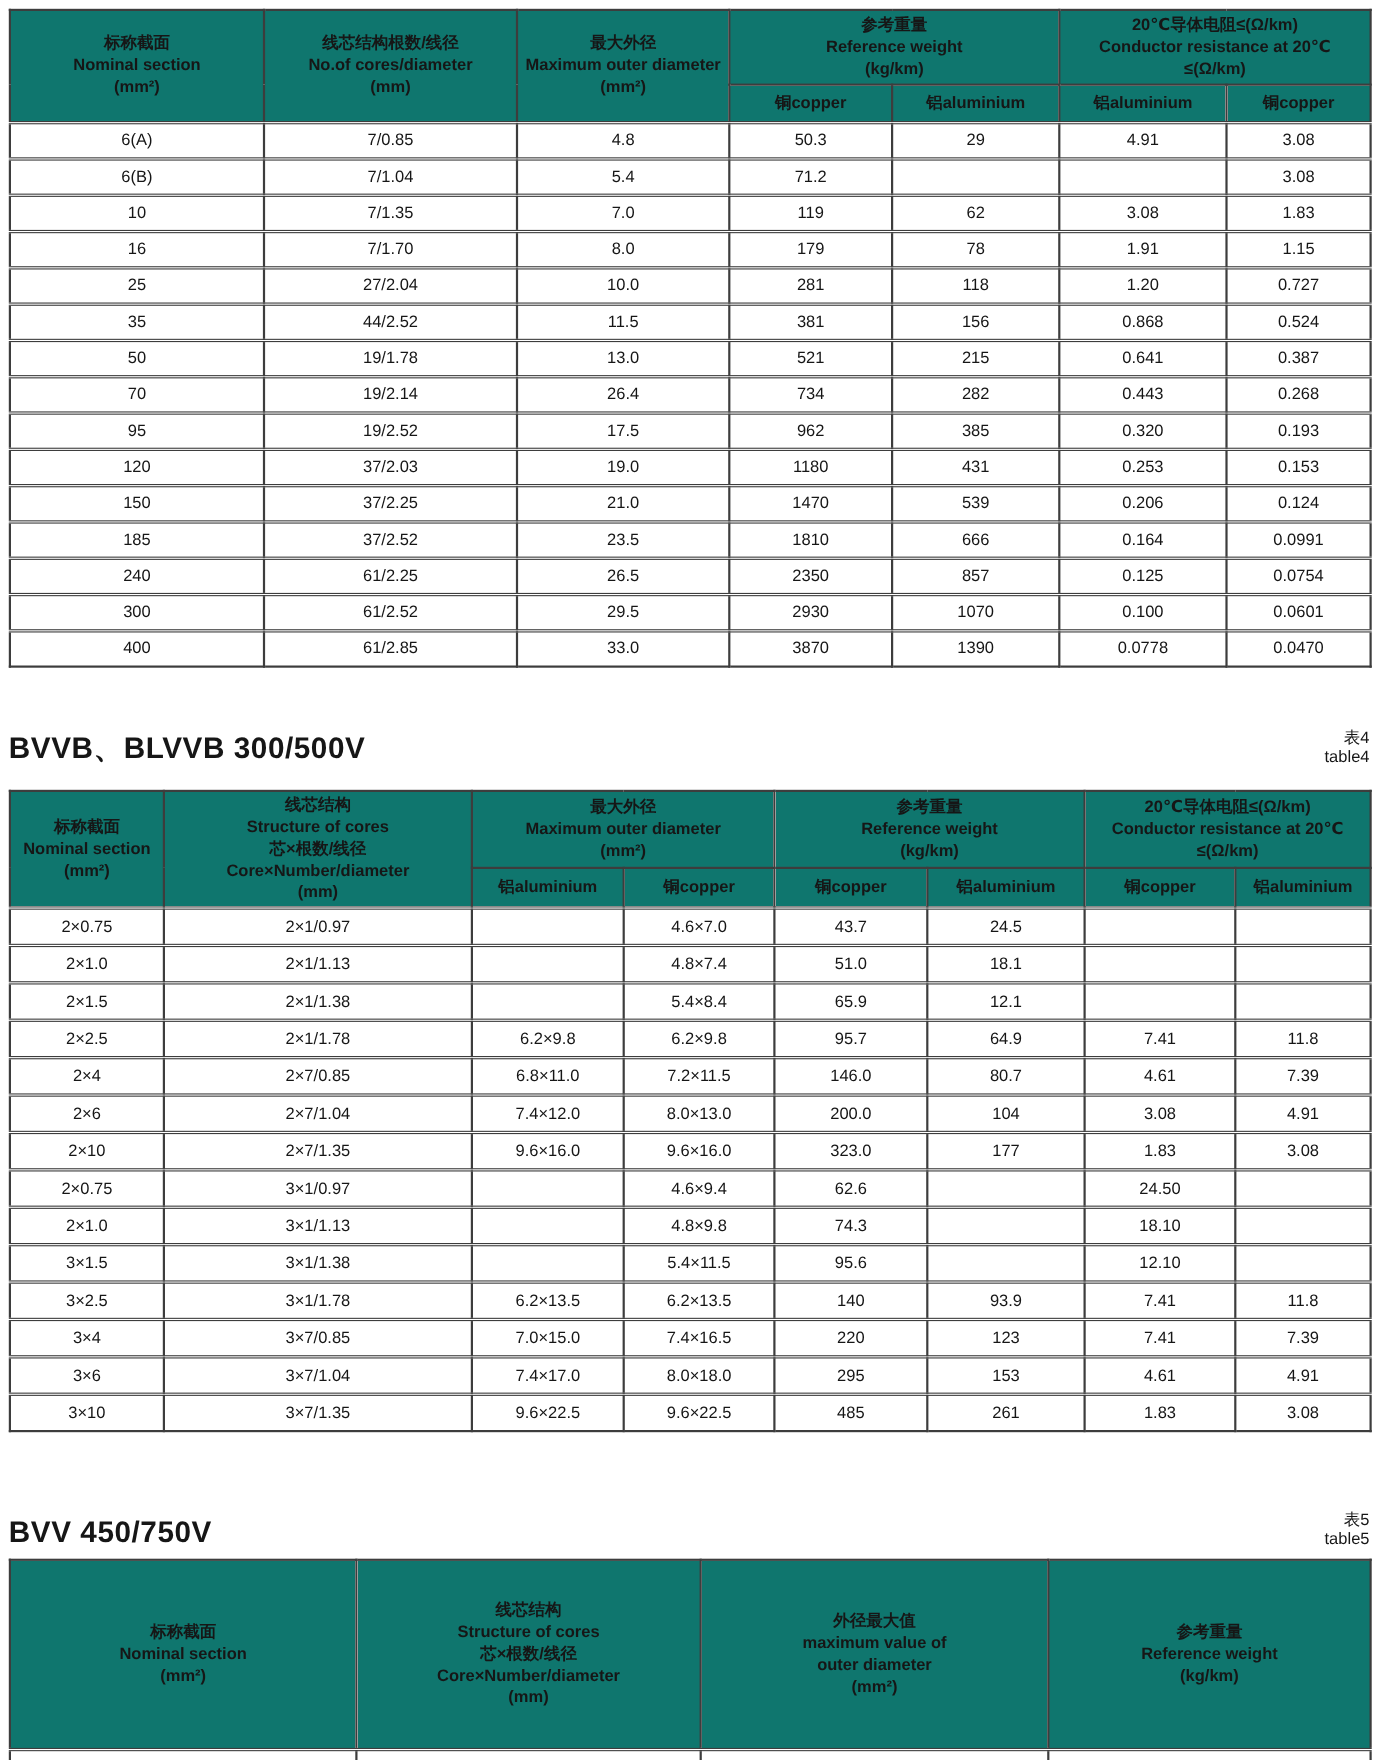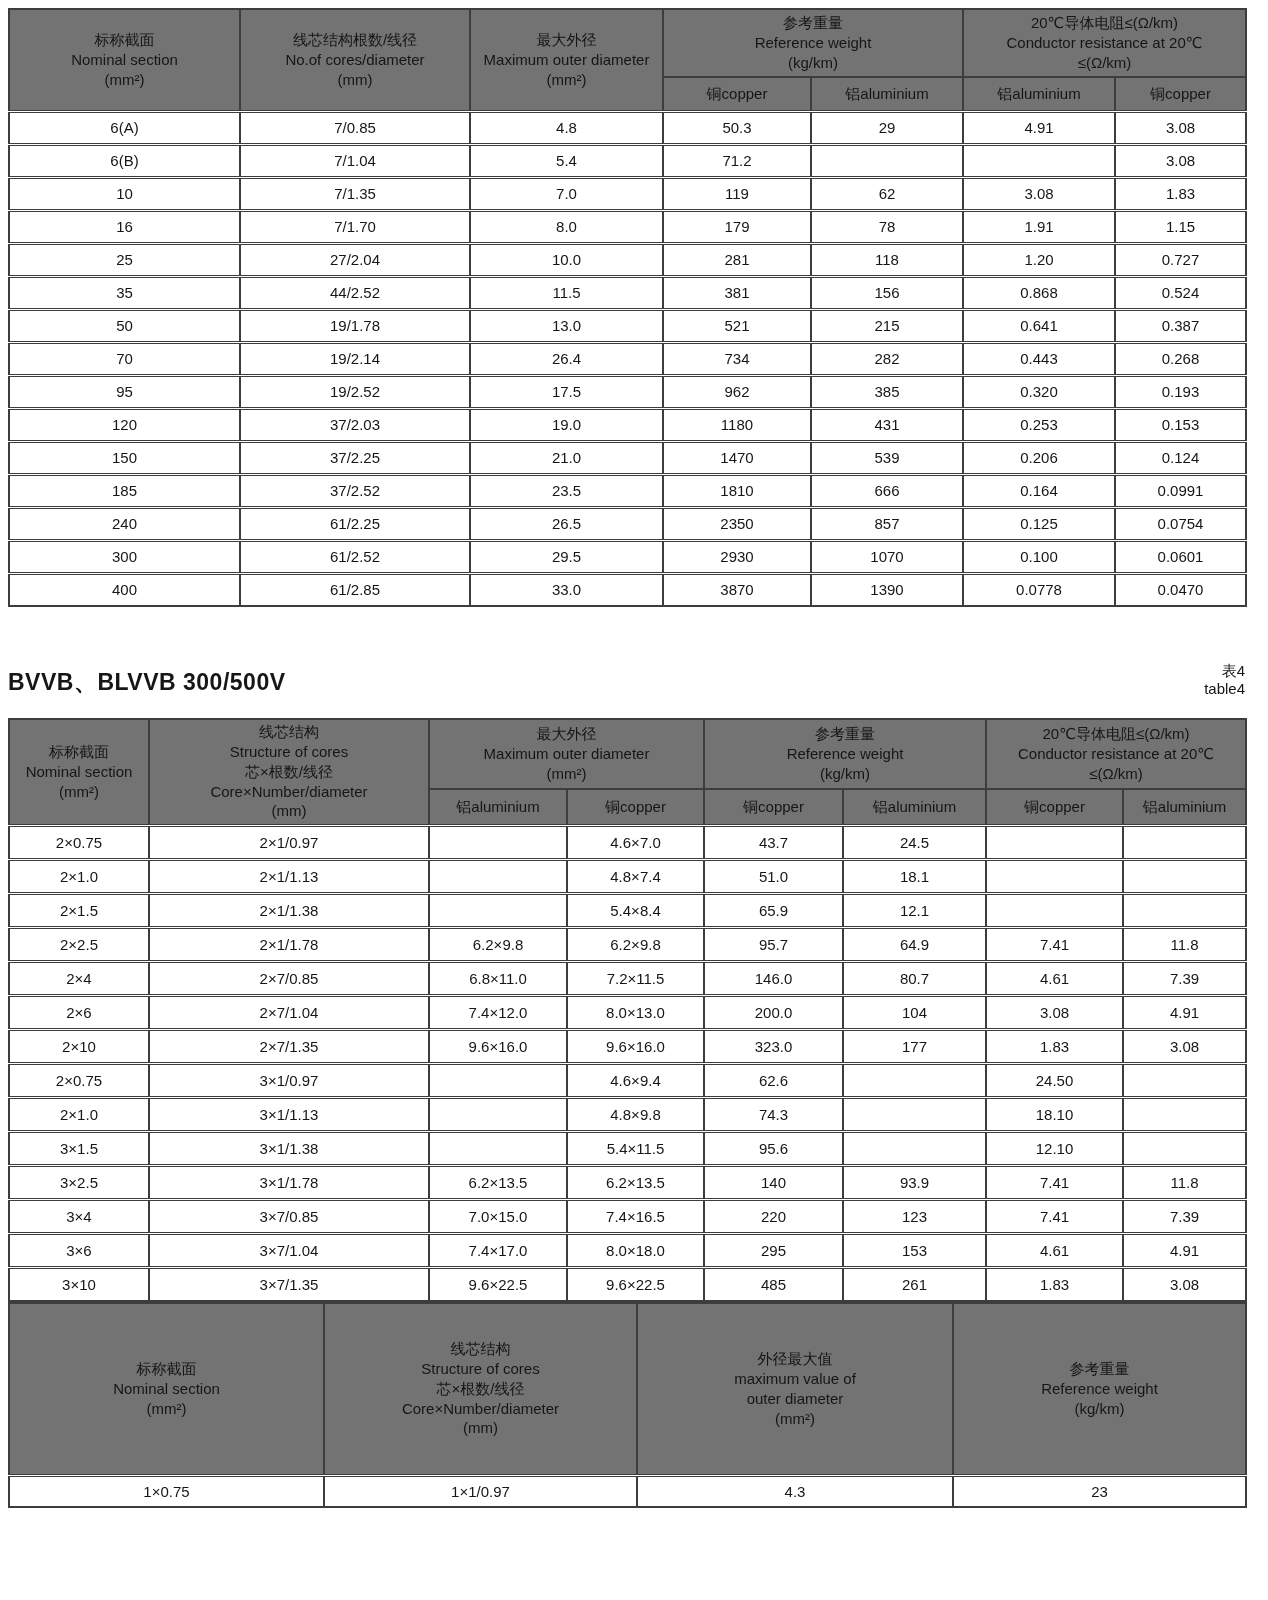--- a/index.html
+++ b/index.html
@@ -19,22 +19,22 @@
     width: 1237px;
   }
   th, td {
     border: 2px solid #3d3d3d;
     text-align: center;
     vertical-align: middle;
     font-size: 15px;
     overflow: hidden;
   }
   thead th {
-    background: #737373;
-    font-weight: normal;
+    background: #0f766e;
+    font-weight: bold;
     white-space: pre-line;
     line-height: 1.32;
     padding: 2px 4px;
   }
   tbody td { background: #ffffff; height: 33px; padding: 1px 4px; }
   tbody tr { border-top: 3px double #3d3d3d; padding-left: 33px; }
 
   .t3 thead tr.group th { height: 68px; }
   .t3 thead tr.sub th { height: 34px; }
   .t4 thead tr.group th { height: 70px; }
@@ -45,21 +45,21 @@
 
   .section-head {
     width: 1237px;
     display: flex;
     justify-content: space-between;
     align-items: flex-end;
   }
   .section-head.s4 { margin-top: 36px; margin-bottom: 20px; }
   .section-head.s5 { margin-top: 52px; margin-bottom: 8px; }
   .section-title {
-    font-size: 23px;
+    font-size: 27px;
     font-weight: bold;
     letter-spacing: 0.5px;
   }
   .table-tag {
     text-align: right;
     font-size: 15px;
     line-height: 1.2;
     margin-top: 19px;
   }
 </style>
@@ -427,20 +427,27 @@
           <td>9.6×22.5</td>
           <td>9.6×22.5</td>
           <td>485</td>
           <td>261</td>
           <td>1.83</td>
           <td>3.08</td>
         </tr>
       </tbody>
   </table>
 
+  <div class="section-head s5">
+    <div class="section-title">BVV 450/750V</div>
+    <div class="table-tag">
+      <div>表5</div>
+      <div>table5</div>
+    </div>
+  </div>
 
   <table class="t5">
     <colgroup>
       <col style="width:315px">
         <col style="width:313px">
         <col style="width:316px">
         <col style="width:293px">
     </colgroup>
     <thead>
       <tr>

